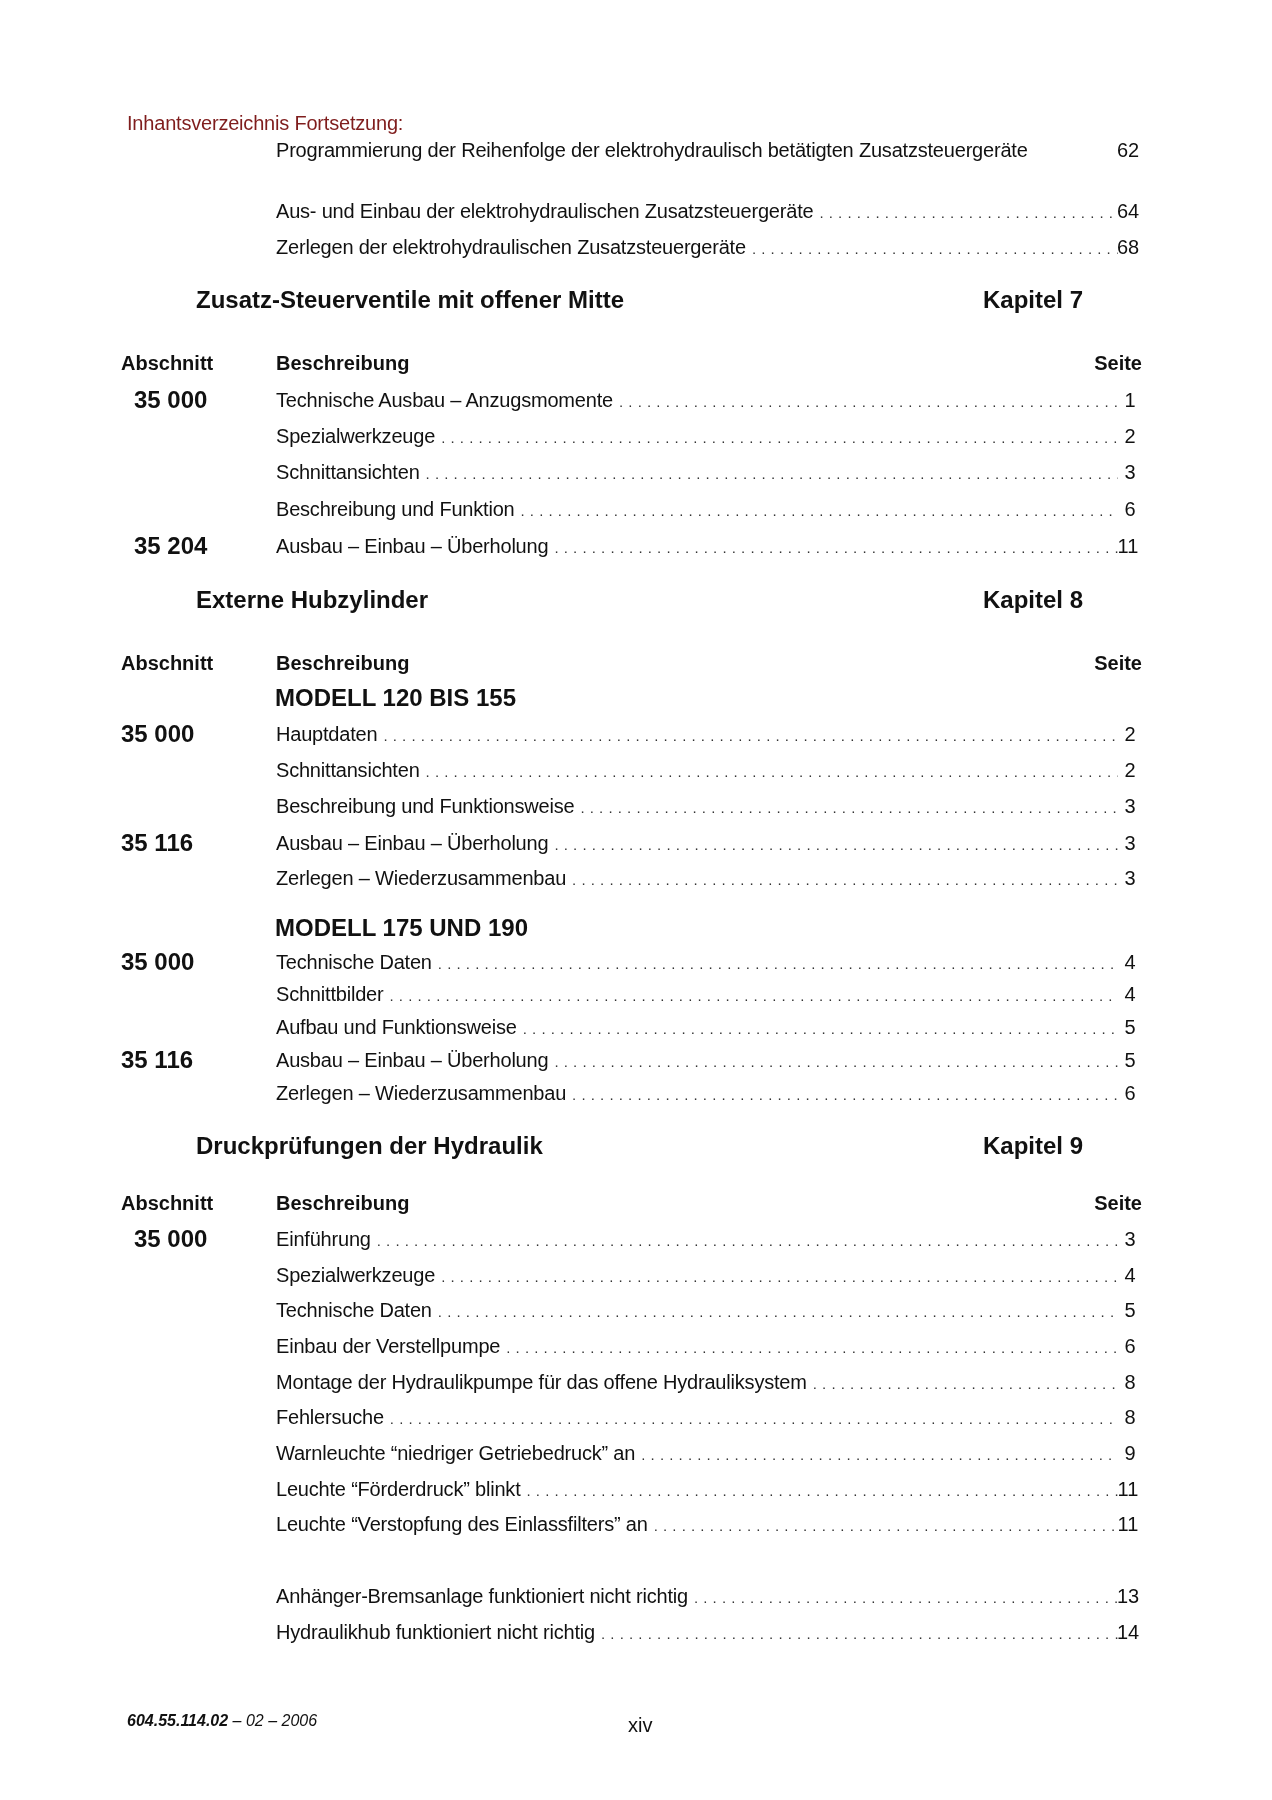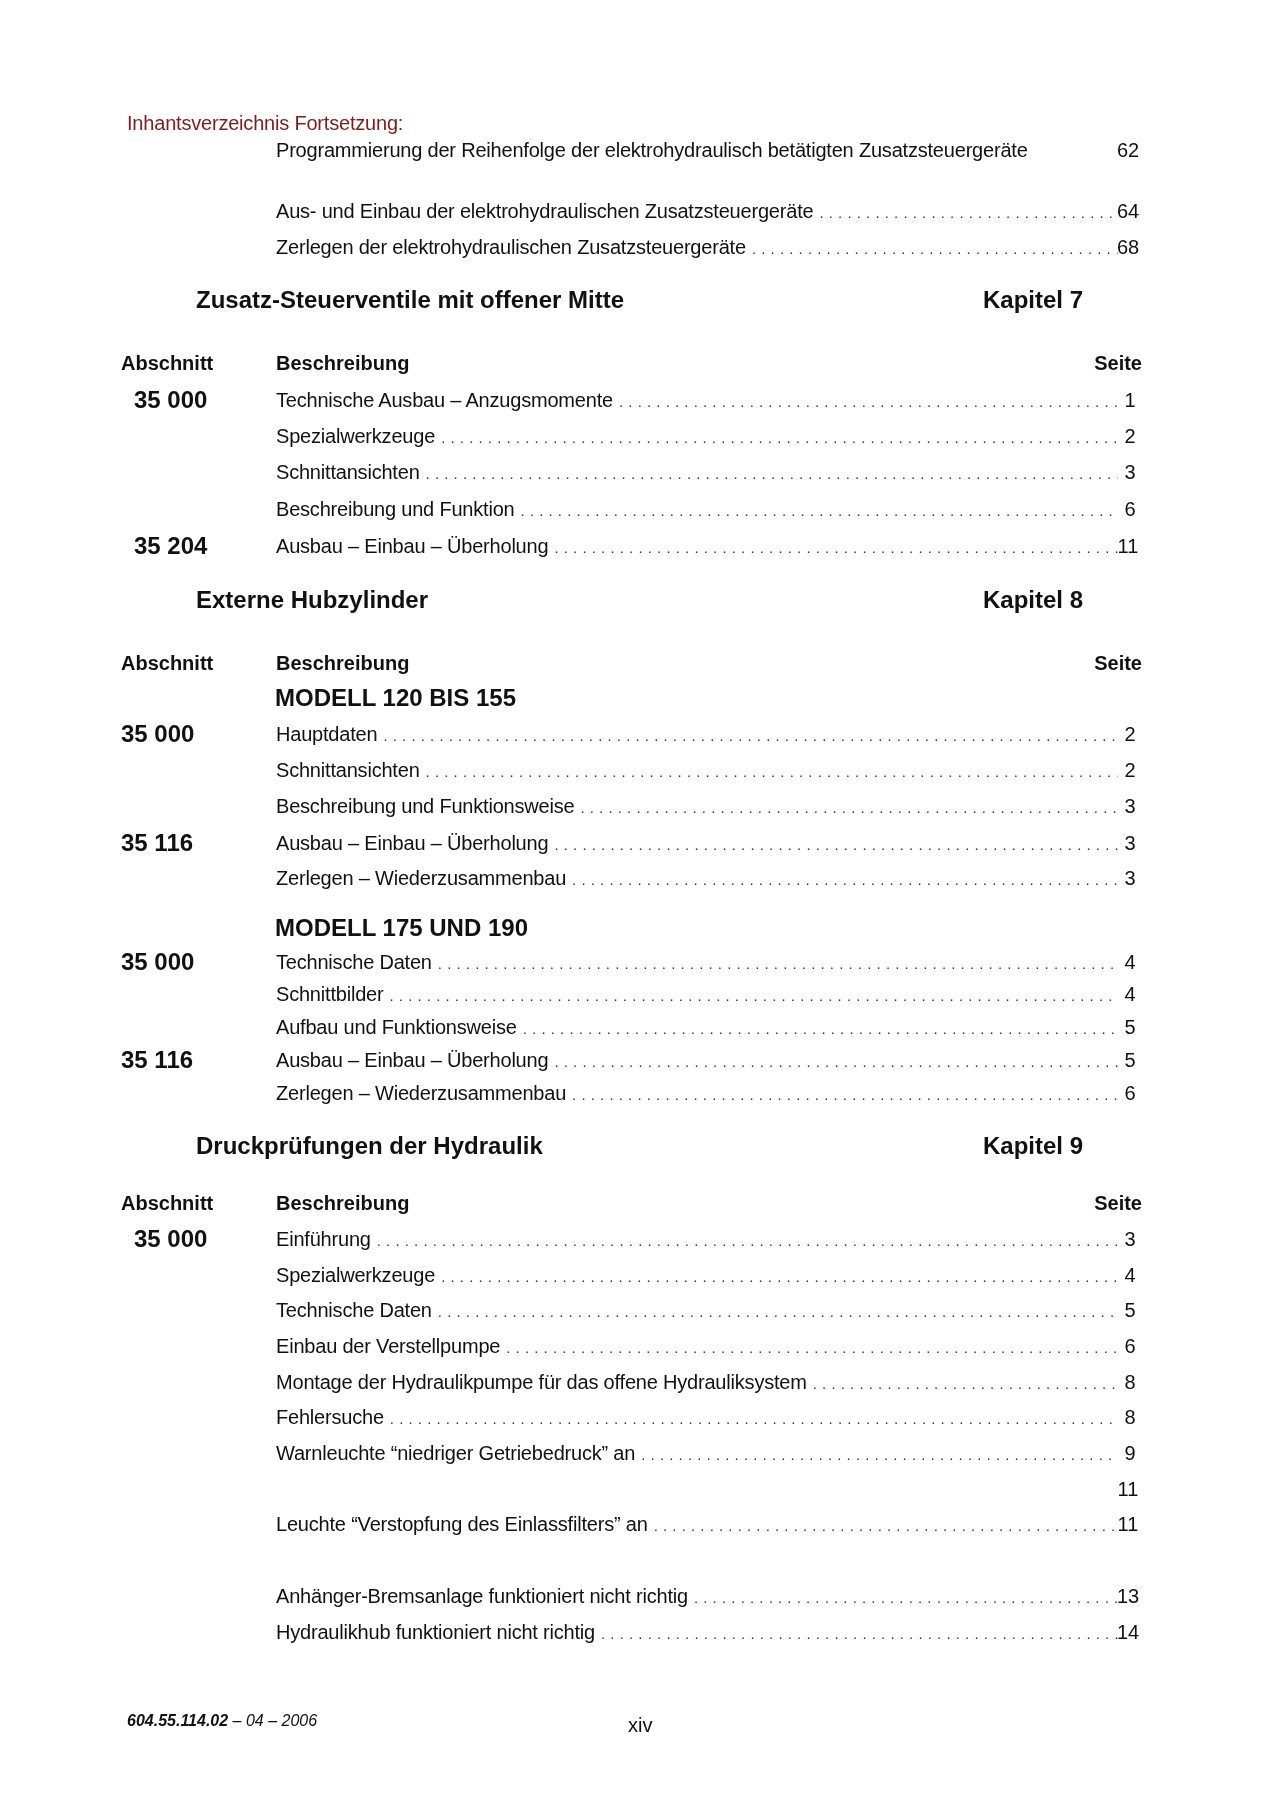--- a/index.html
+++ b/index.html
@@ -360,20 +360,24 @@
     <span class="pg">8</span>
   </div>
   <div class="row" style="top:1438px">
     <div class="desc-wrap">
         <span class="desc">Warnleuchte “niedriger Getriebedruck” an</span>
         <span class="leader"></span>
       </div>
     <span class="pg">9</span>
   </div>
   <div class="row" style="top:1474px">
+    <div class="desc-wrap">
+        <span class="desc">Leuchte “Förderdruck” blinkt</span>
+        <span class="leader"></span>
+      </div>
     <span class="pg wide">11</span>
   </div>
   <div class="row" style="top:1509px">
     <div class="desc-wrap">
         <span class="desc">Leuchte “Verstopfung des Einlassfilters” an</span>
         <span class="leader"></span>
       </div>
     <span class="pg wide">11</span>
   </div>
   <div class="row" style="top:1581px">
@@ -385,17 +389,17 @@
   </div>
   <div class="row" style="top:1617px">
     <div class="desc-wrap">
         <span class="desc">Hydraulikhub funktioniert nicht richtig</span>
         <span class="leader"></span>
       </div>
     <span class="pg wide">14</span>
   </div>
 
   <div class="footer-code">
-    <b>604.55.114.02</b><span> – 04 – 2006</span>
+    <b>604.55.114.02</b><span> – 02 – 2006</span>
   </div>
   <div class="footer-page">xiv</div>
 
 </div>
 
 </body></html>

